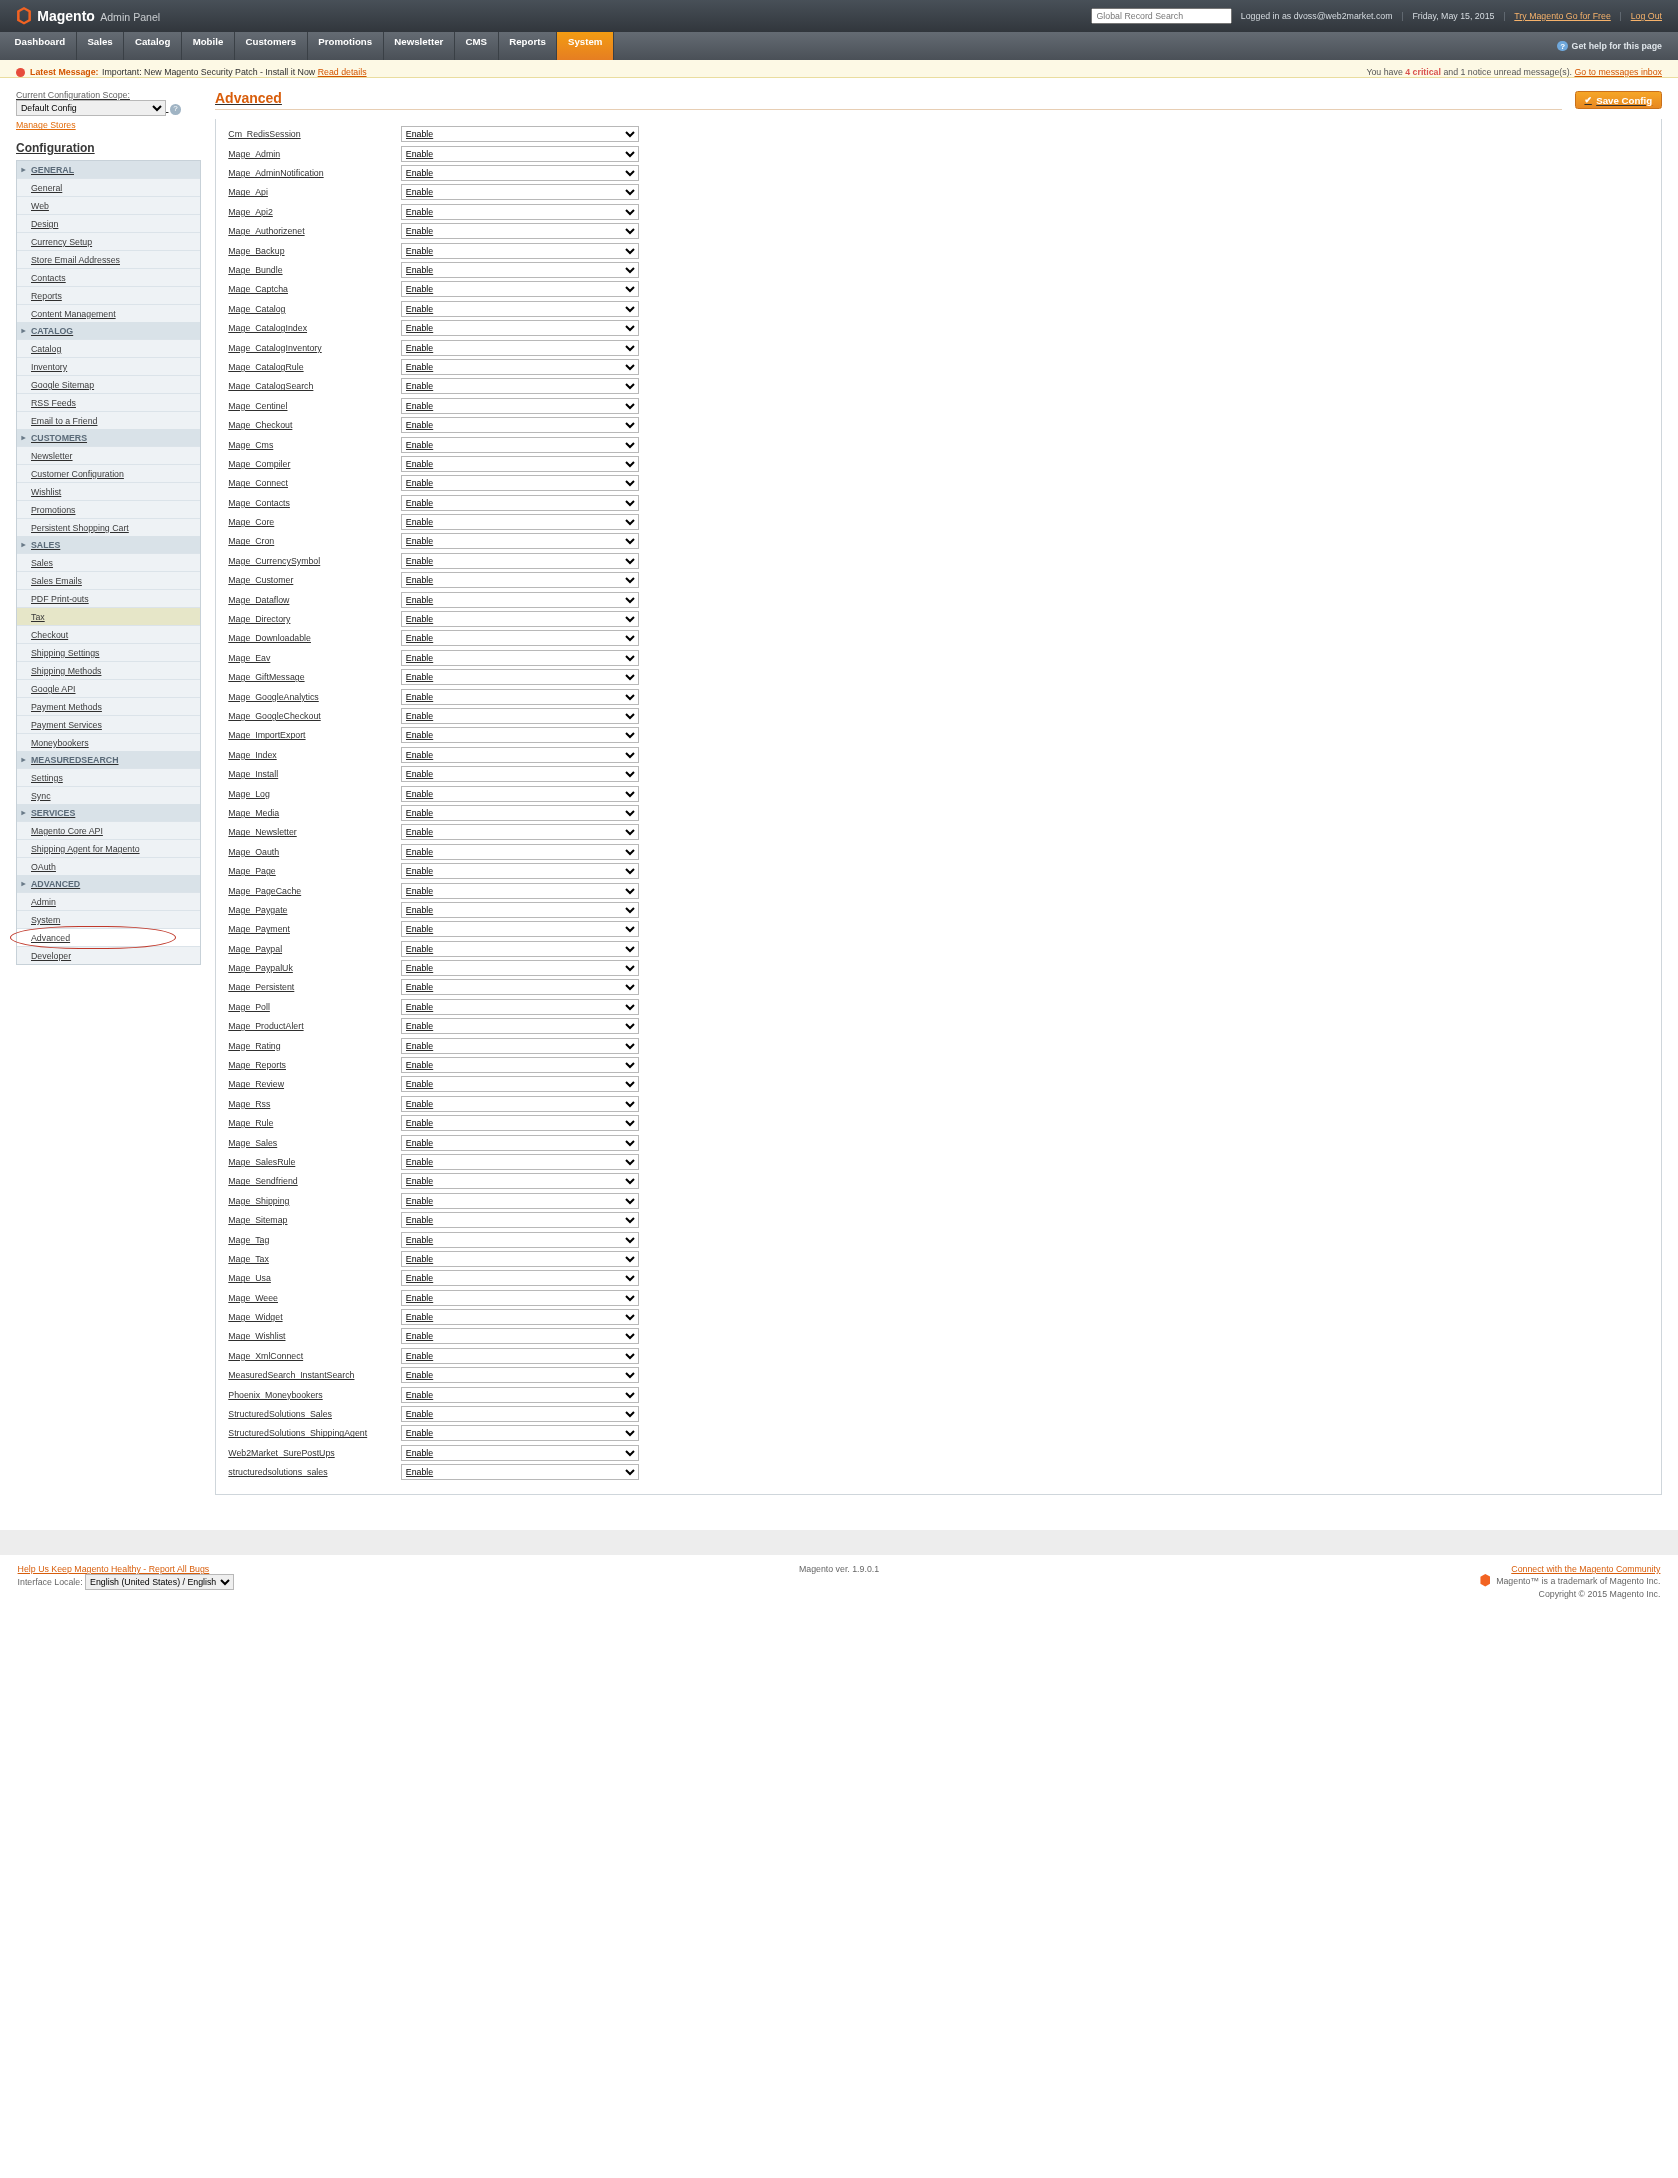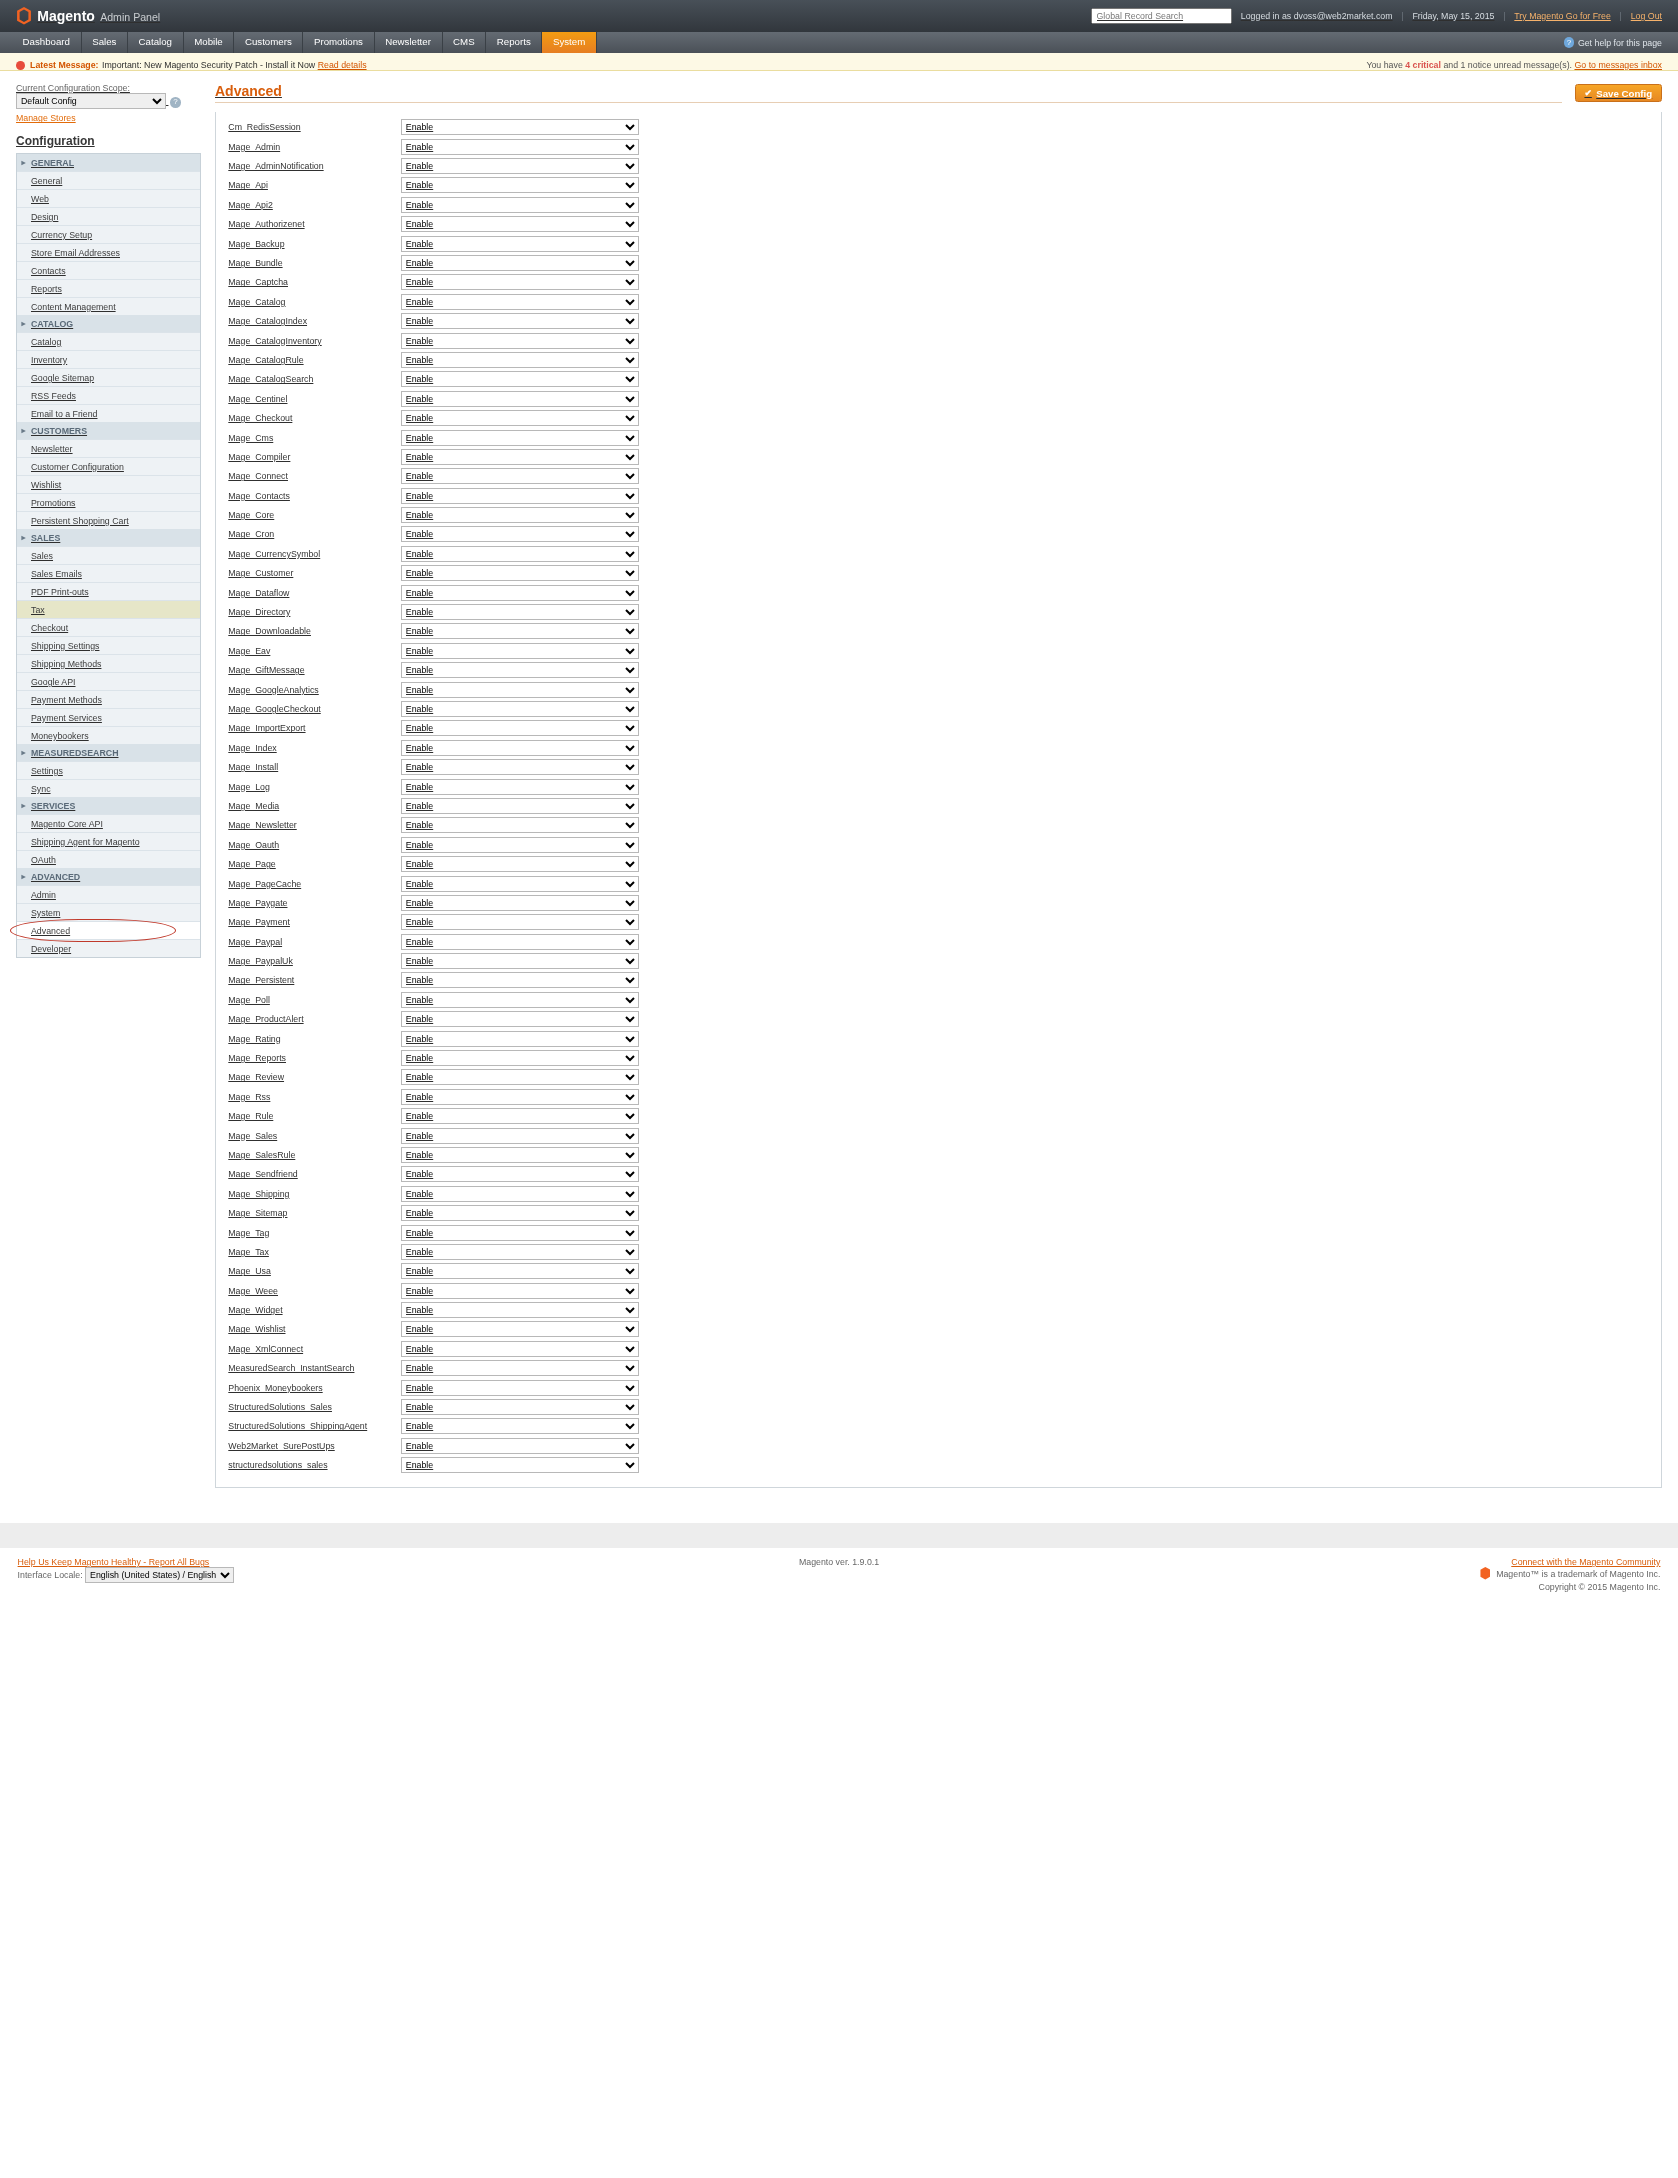--- a/index.html
+++ b/index.html
@@ -1,28 +1,28 @@
 <!DOCTYPE html>
 <html style="font-size:14px"><head>
 <meta charset="utf-8">
 <style>
   * { box-sizing: border-box; margin: 0; padding: 0; }
   body { font-family: Arial, Helvetica, sans-serif; font-size: 9.7px; color: #2f2f2f; background: #fff; }
   
-  .header { background: linear-gradient(#485058, #31363c); height: 24px; display: flex; align-items: center; padding: 16px 16px; text-decoration: underline; }
+  .header { background: linear-gradient(#485058, #31363c); height: 24px; display: flex; align-items: center; padding: 16px 16px; }
   .logo-group { display: flex; align-items: center; gap: 5.3px; flex: 0 0 auto; }
   .logo-icon { width: 16px; height: 17.6px; }
   .logo-text { color: #fff; font-size: 14px; font-weight: bold; display: flex; align-items: baseline; gap: 5.3px; }
   .logo-sub { font-size: 10.6px; font-weight: normal; color: #c9cdd0; }
   .header-right { margin-left: auto; display: flex; align-items: center; gap: 8.8px; color: #d7dde2; font-size: 8.8px; }
   .global-search { width: 141px; height: 16px; font-size: 8.8px; padding: 0.9px 3.5px; color: #777; }
   .header-right a { color: #f6b26b; text-decoration: underline; cursor: pointer; }
   .header-right .sep { color: #6d767e; }
   
-  .mainnav { background: linear-gradient(#646b73, #4a5057); height: 21px; display: flex; padding-left: 12px; }
+  .mainnav { background: linear-gradient(#646b73, #4a5057); height: 28px; display: flex; padding-left: 4px; font-weight: bold; }
   .mainnav .tab { color: #fff; font-size: 9.7px; padding: 4.4px 10.6px; cursor: pointer; border-right: 0.9px solid #3a4046; }
   .mainnav .tab.active { background: linear-gradient(#f39c12, #e67e22); }
   .mainnav .helplink { margin-left: auto; display: flex; align-items: center; gap: 3.5px; padding-right: 16px; color: #dfe5ea; font-size: 8.8px; }
   .helplink .q { width: 10.6px; height: 10.6px; border-radius: 50%; background: #6fa8dc; color: #fff; font-size: 8px; display: inline-flex; align-items: center; justify-content: center; }
   
   .noticebar { background: #fdf9e5; border-bottom: 0.9px solid #eadd9f; height: 17.6px; display: flex; align-items: flex-end; padding: 0 16px; font-size: 8.8px; }
   .noticebar .badge { width: 8.8px; height: 8.8px; border-radius: 50%; background: #e74c3c; margin-right: 5.3px; }
   .noticebar .lead { color: #d35400; font-weight: bold; margin-right: 3.5px; }
   .noticebar a { color: #d35400; text-decoration: underline; }
   .noticebar .right { margin-left: auto; color: #555; }

